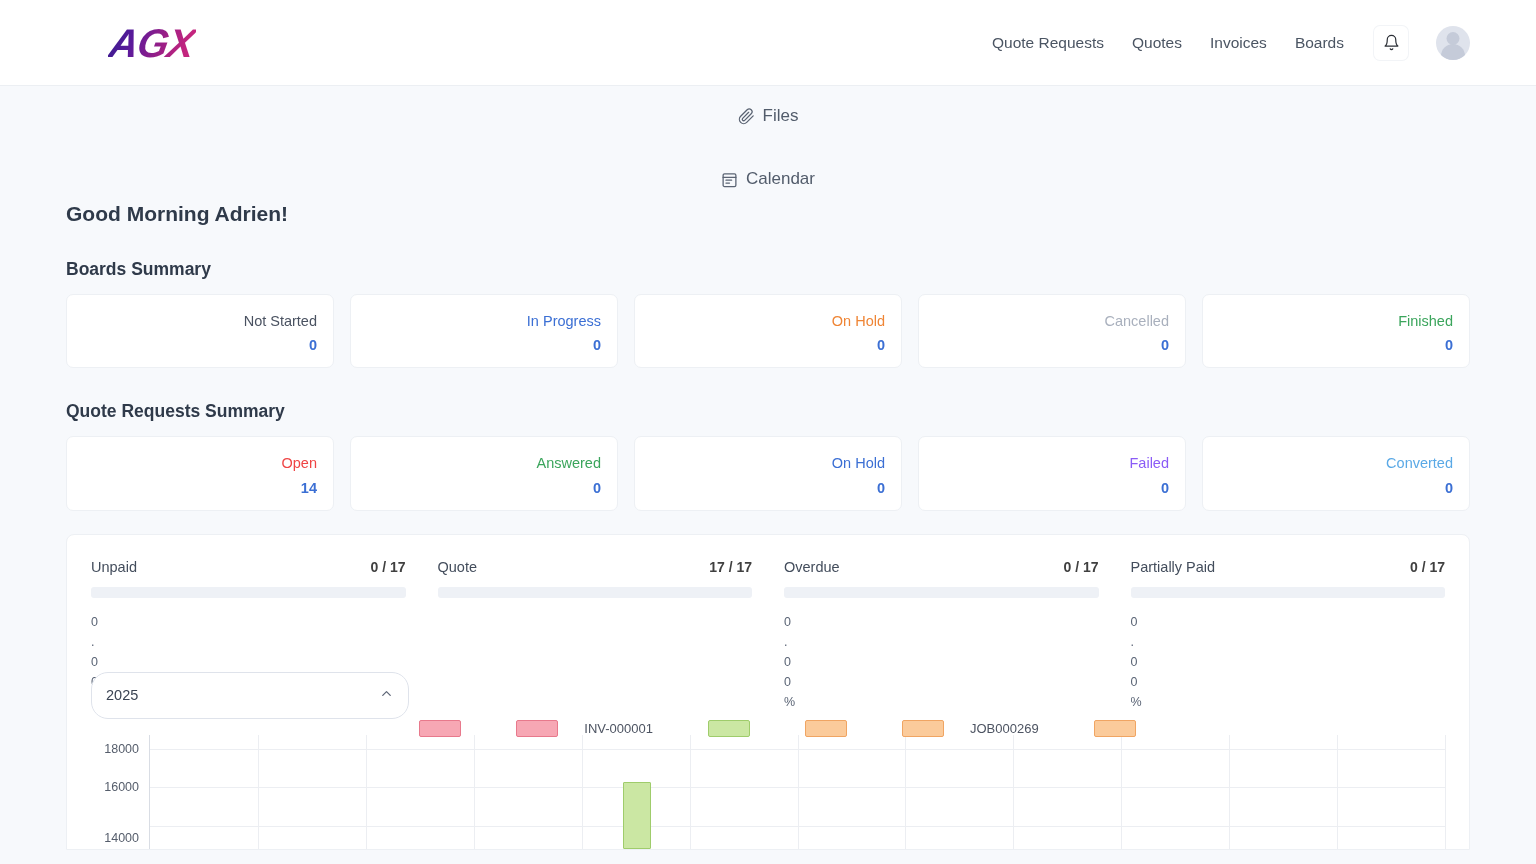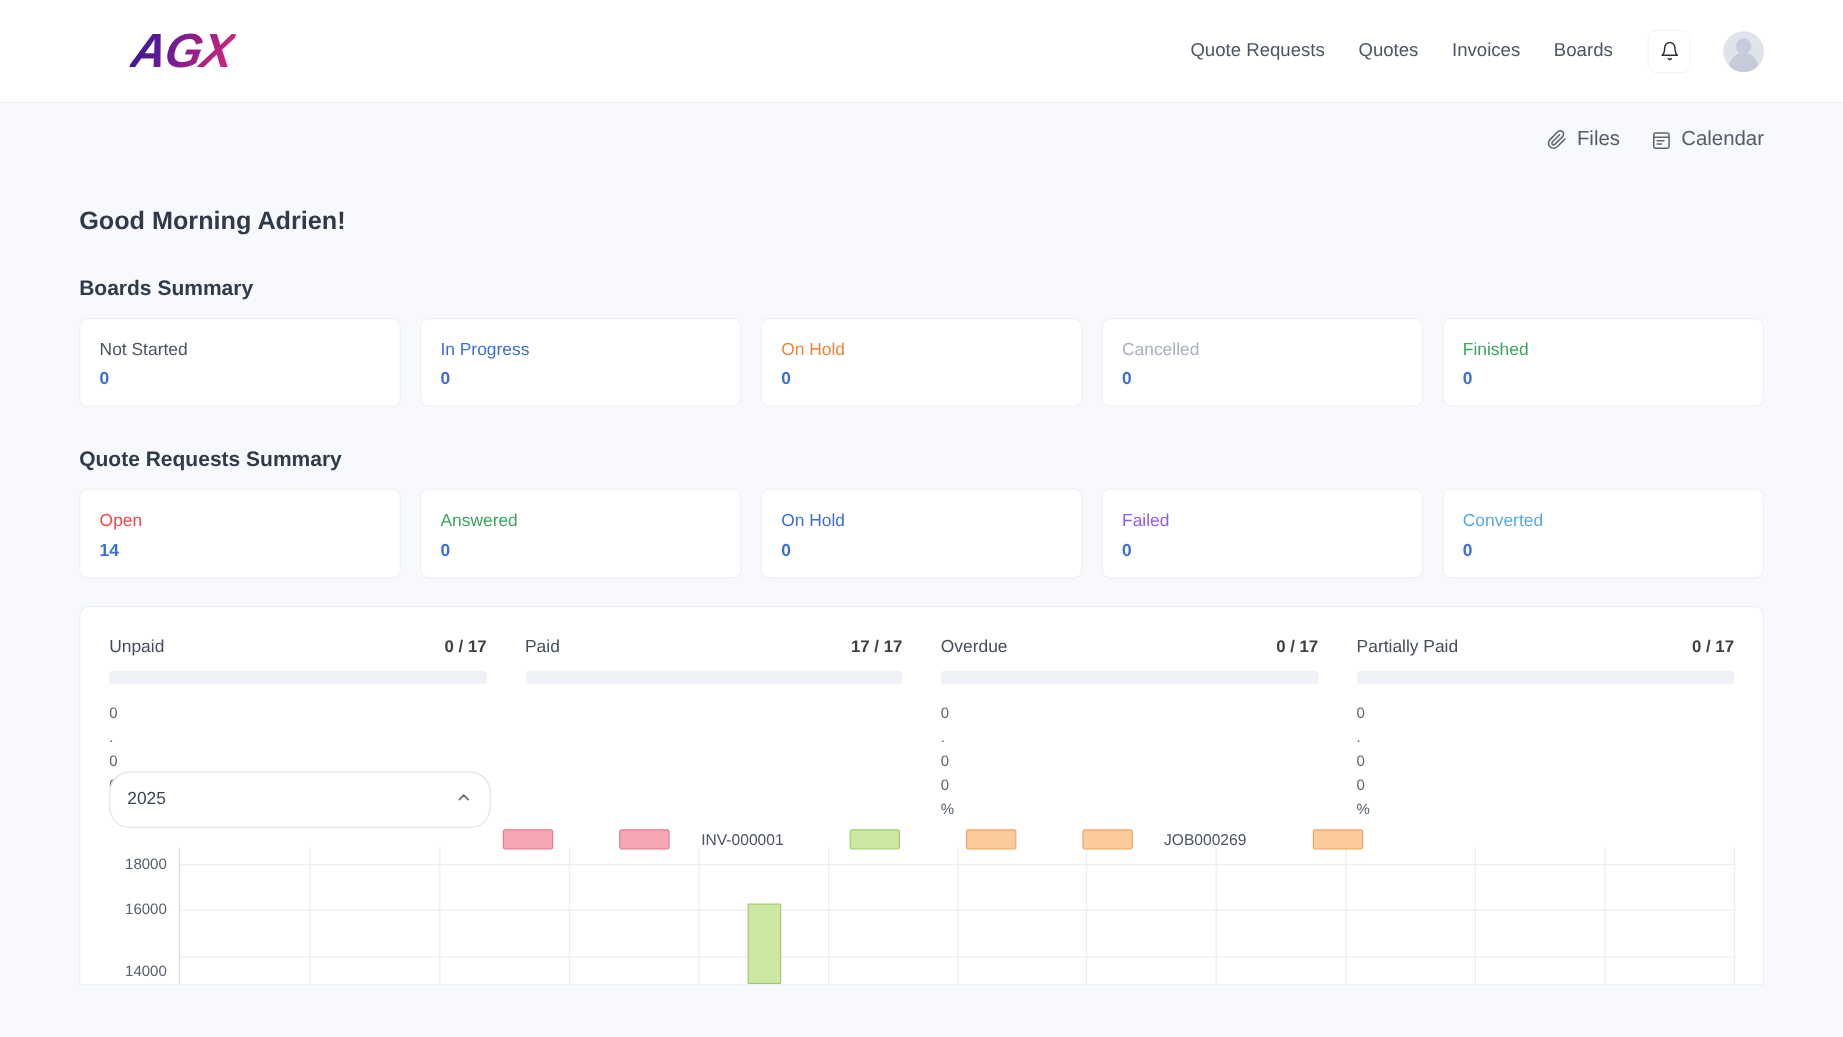--- a/index.html
+++ b/index.html
@@ -83,39 +83,40 @@
 
   
   .page {
     padding: 0 66px;
     position: relative;
   }
   .util-row {
     display: flex;
     justify-content: flex-end;
     align-items: center;
-    gap: 26px;
+    gap: 43px;
     padding-top: 20px;
     padding-right: 0;
+    flex-direction: column;
   }
   .util-link {
     display: flex;
     align-items: center;
     gap: 8px;
     font-size: 17px;
     color: #525c6b;
     cursor: pointer;
     text-decoration: none;
   }
 
   .greeting {
     font-size: 21px;
     font-weight: bold;
     color: #2f3a4a;
-    margin-top: 47px;
+    margin-top: 13px;
   }
 
   .section-title {
     font-size: 17.5px;
     font-weight: bold;
     color: #2f3a4a;
     margin-top: 33px;
     margin-bottom: 14px;
   }
 
@@ -124,20 +125,21 @@
     grid-template-columns: repeat(5, 1fr);
     gap: 16px;
   }
   .stat-card {
     background: #ffffff;
     border: 1px solid #edf0f4;
     border-radius: 7px;
     padding: 16px 16px 14px 16px;
     min-height: 63px;
     cursor: pointer;
+    text-align: right;
   }
   .stat-label {
     font-size: 14.5px;
     line-height: 1.4;
     margin-bottom: 6px;
   }
   .stat-value {
     font-size: 14.5px;
     font-weight: bold;
     color: #3b6fd4;
@@ -404,21 +406,21 @@
             <span>0</span>
             <span>.</span>
             <span>0</span>
             <span>0</span>
             <span>%</span>
           </div>
       </div>
 
       <div class="inv-col">
         <div class="inv-top">
-          <span>Paid</span>
+          <span>Quote</span>
           <span class="inv-count">17 / 17</span>
         </div>
         <div class="inv-bar">
             <i style="width: 100%;"></i>
           </div>
         <div class="inv-pct" style="visibility:hidden">
             <span>1</span>
             <span>0</span>
             <span>0</span>
             <span>%</span>

